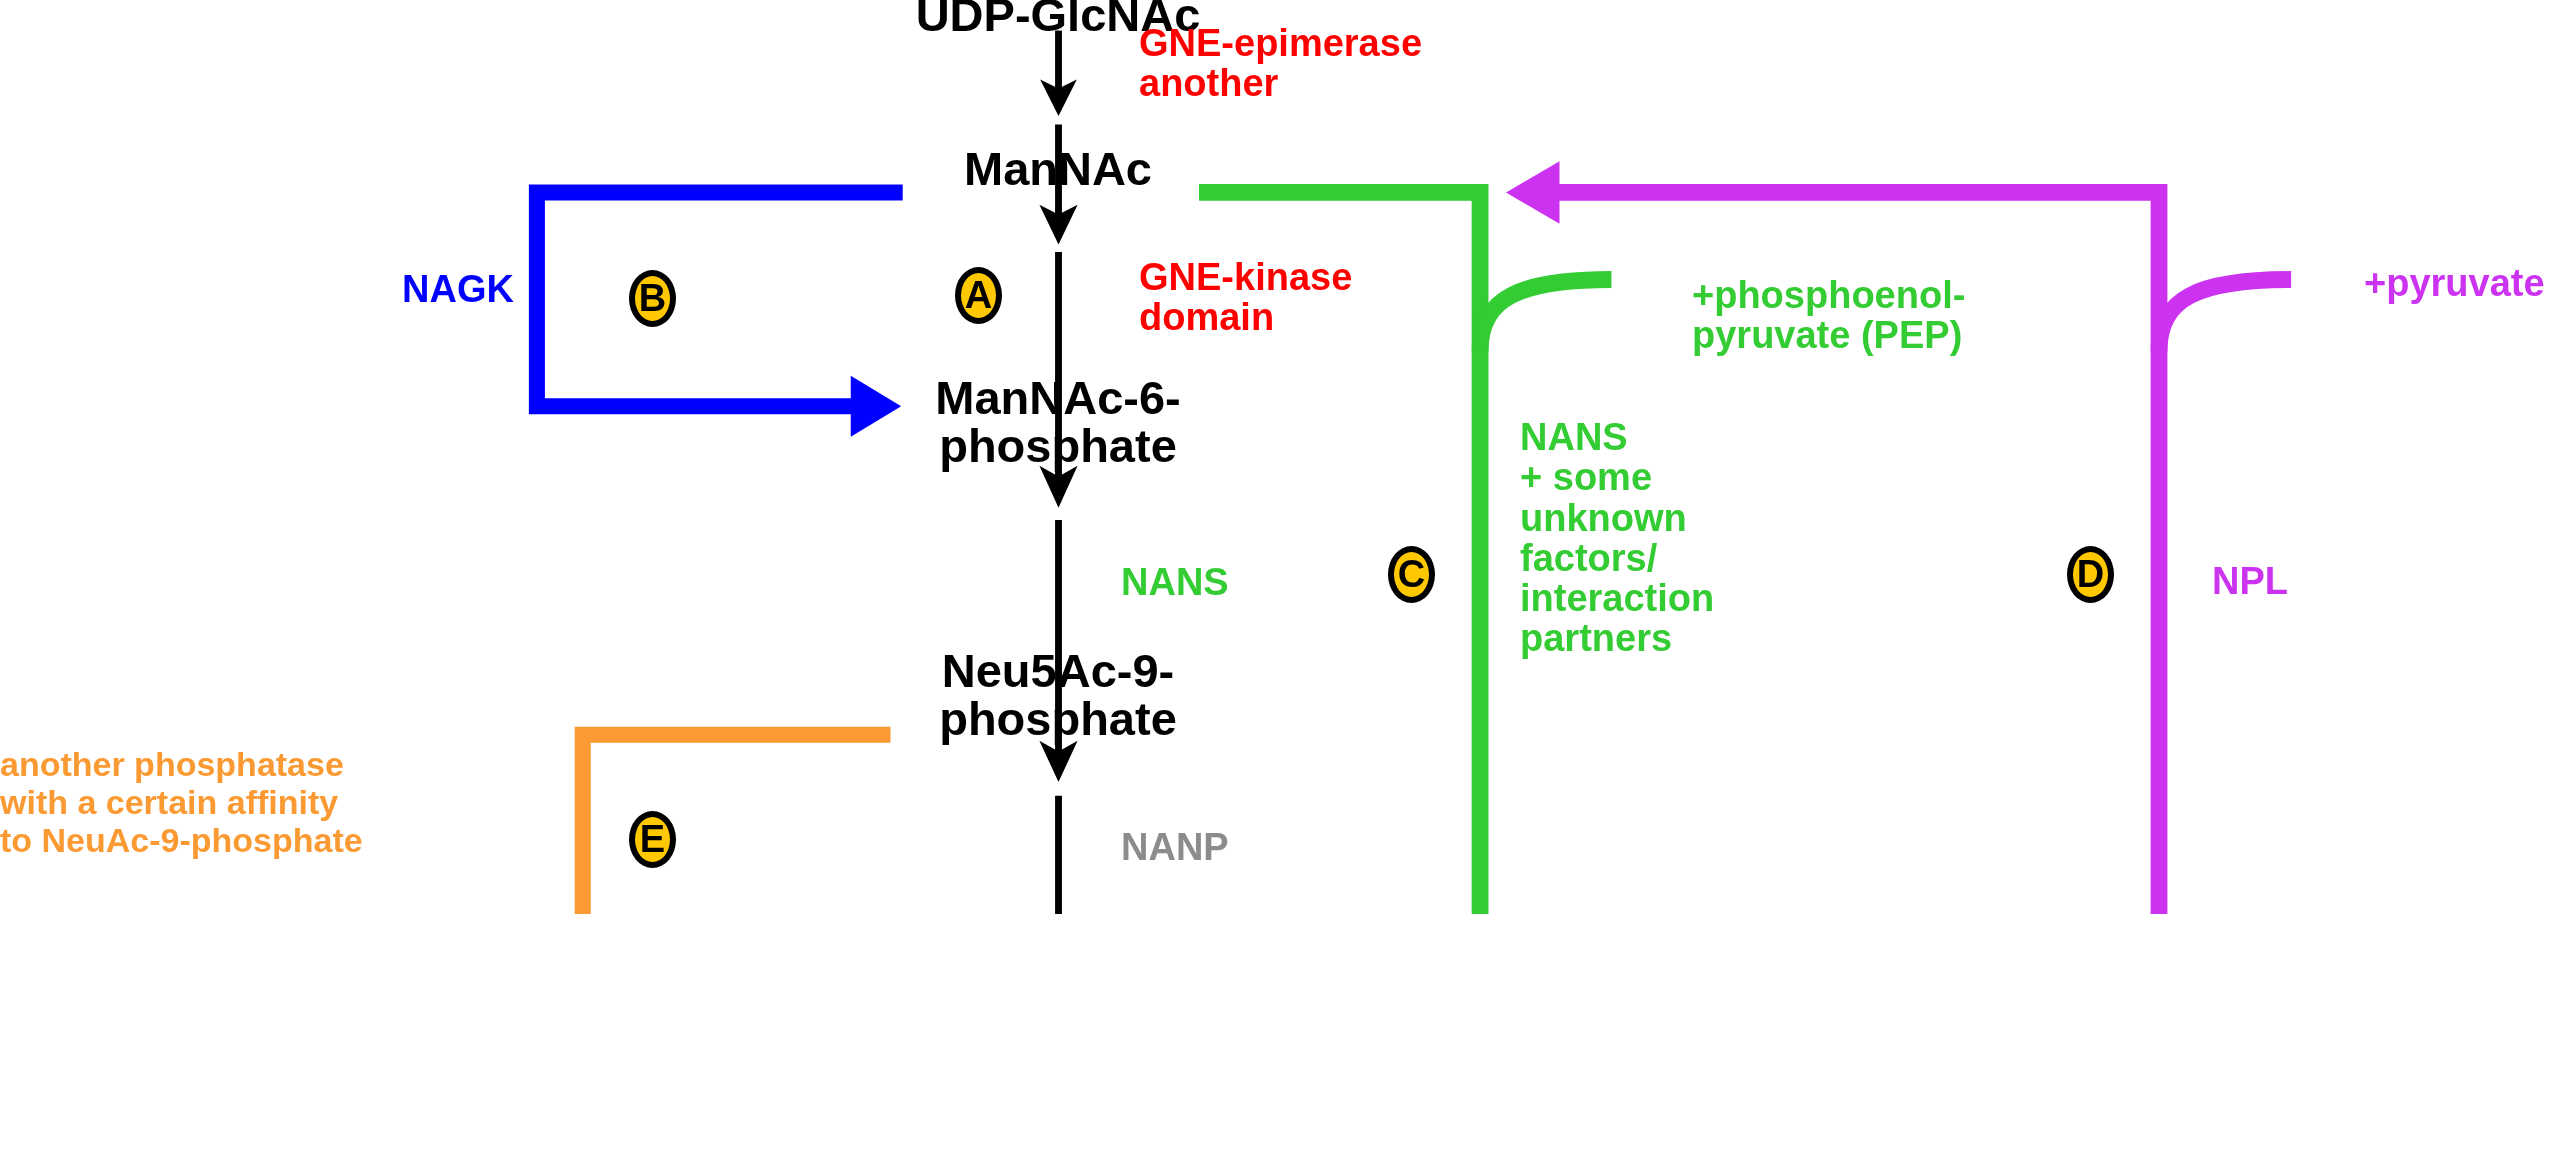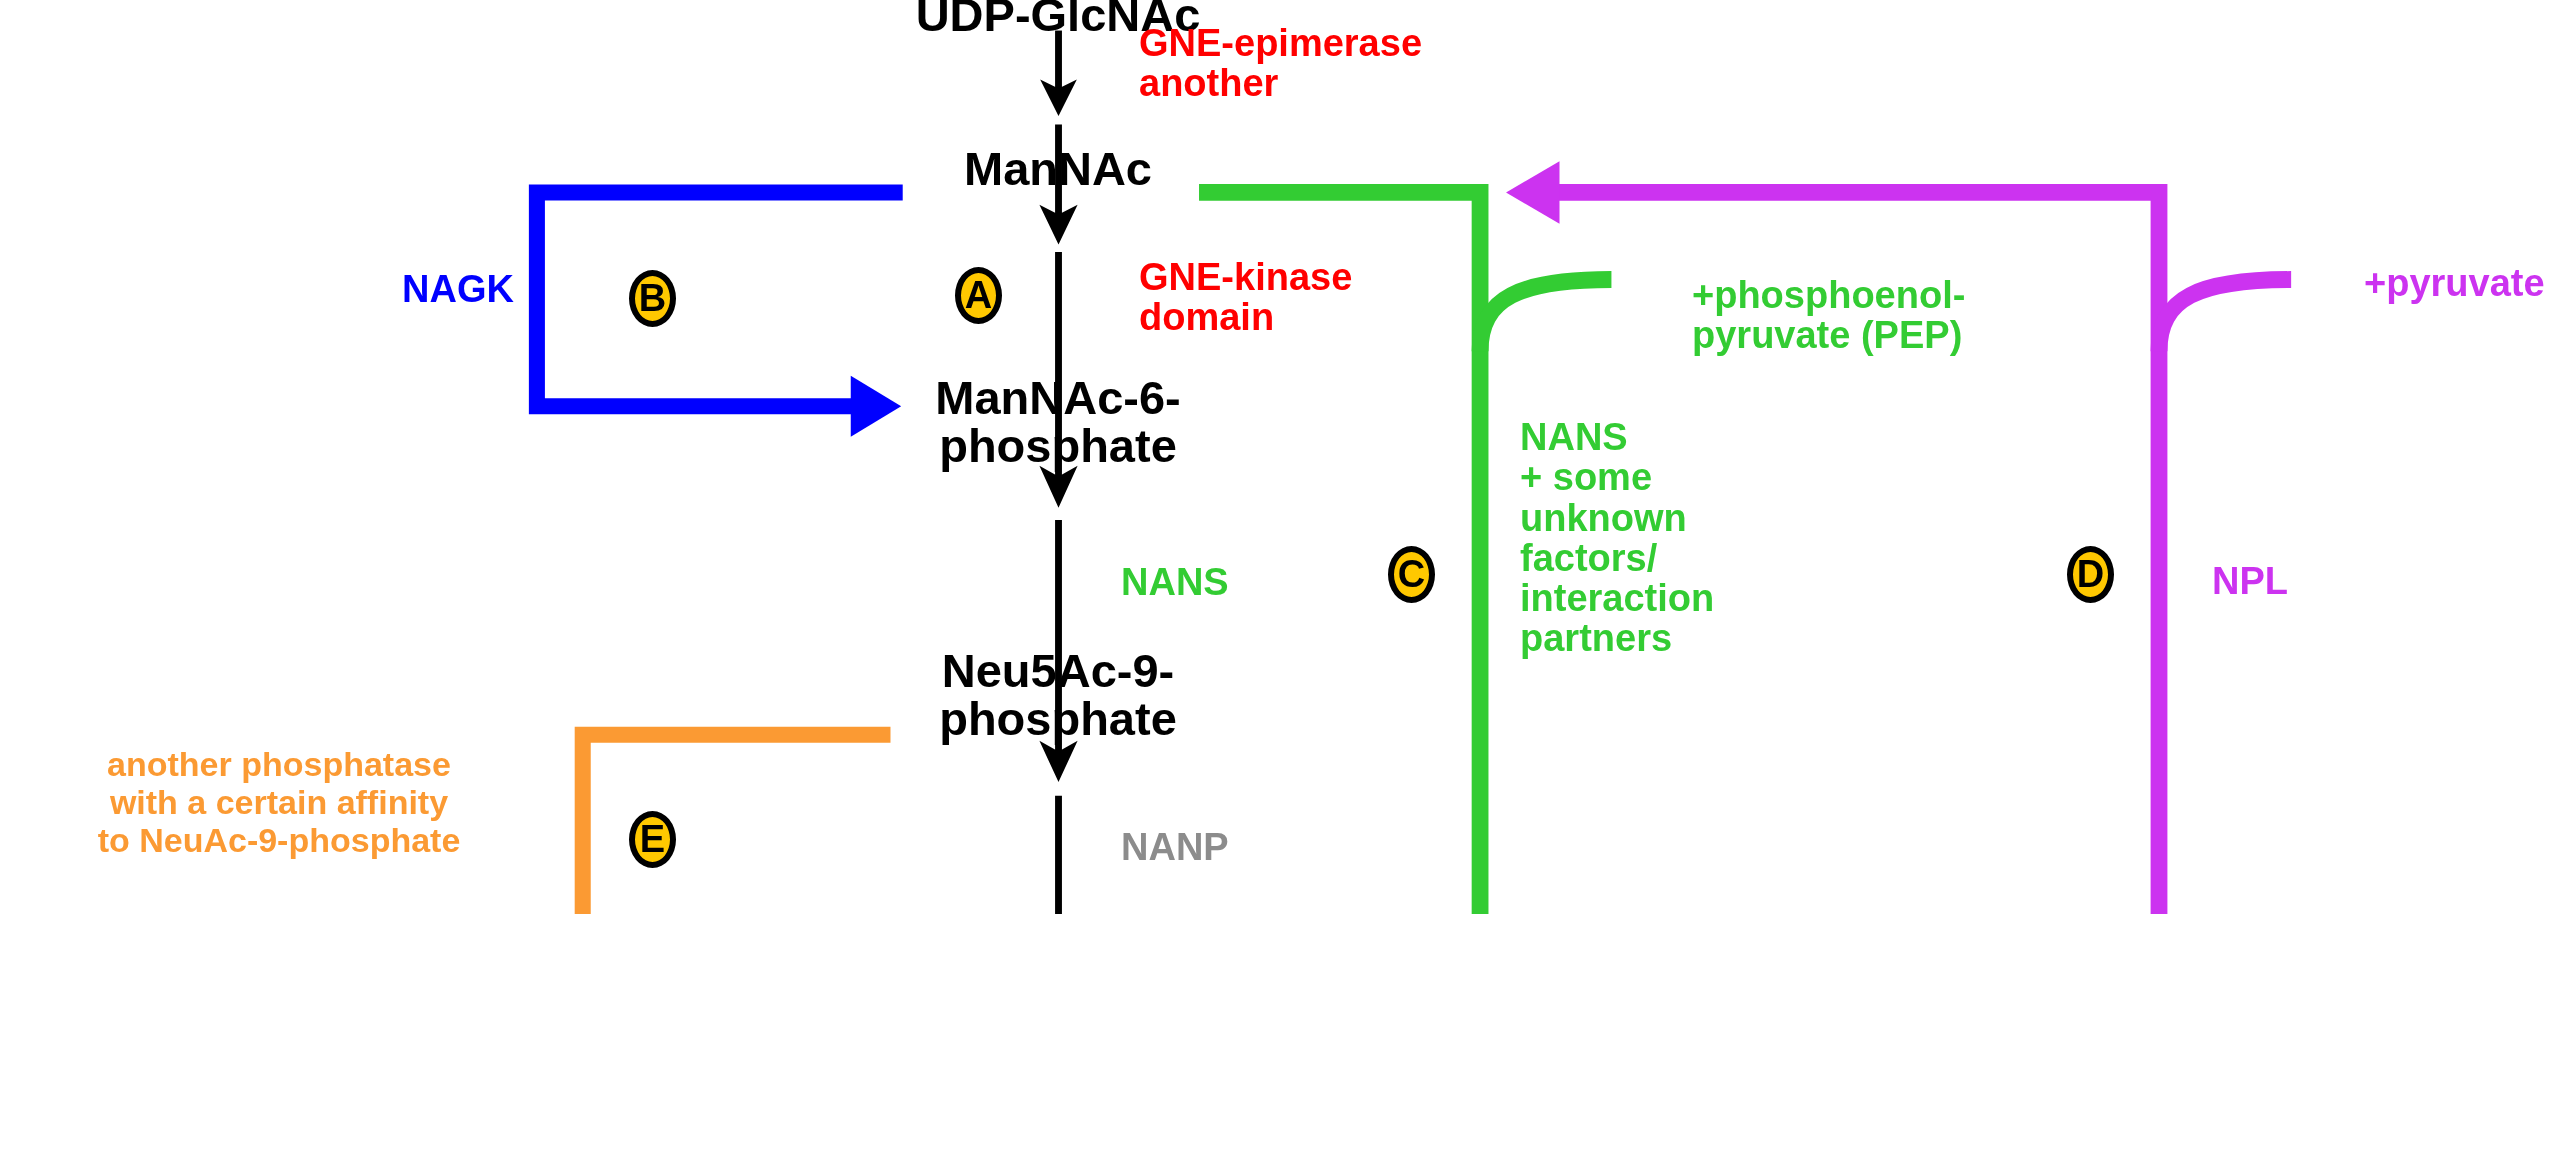--- a/index.html
+++ b/index.html
@@ -67,21 +67,20 @@
     font-weight: bold;
     font-size: 38px;
     color: #0000ff;
   }
   
   .orangelbl {
     font-weight: bold;
     font-size: 34px;
     color: #fb9a33;
     line-height: 1.12;
-    text-align: center;
   }
   
   .badge {
     position: absolute;
     width: 47px;
     height: 57px;
     border-radius: 50%;
     background: #ffc800;
     border: 6.9px solid #000000;
     box-sizing: border-box;

